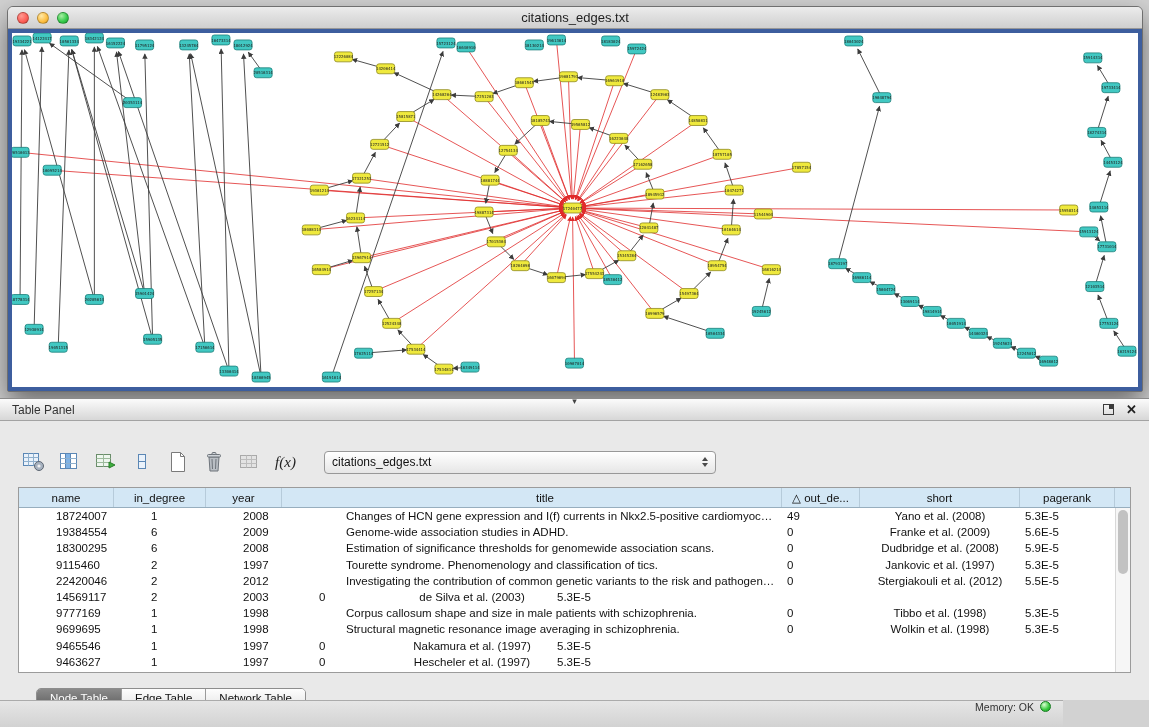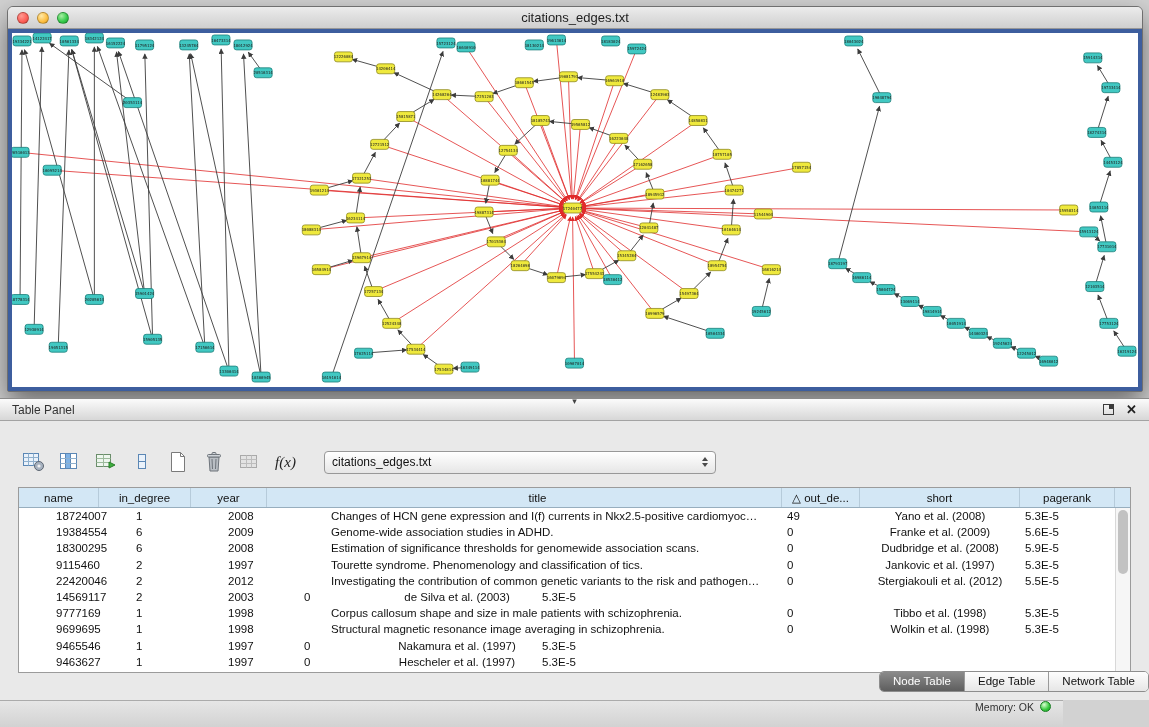--- a/index.html
+++ b/index.html
@@ -71,28 +71,28 @@
     background:#ffffff; border:1px solid #9b9b9b; overflow:hidden;
   }
   .thead { display:flex; height:20px; background:#d3e7f5; border-bottom:1px solid #97aebe; padding-right:15px; }
   .th {
     display:flex; align-items:center; justify-content:center;
     font-size:11.5px; color:#111; border-right:1px solid #b6cbda;
     white-space:nowrap; overflow:hidden;
   }
   .trow { display:flex; height:16.2px; align-items:center; padding-right:15px;padding-left:32px; }
   .cell { font-size:11.5px; color:#111; padding:0 5px; white-space:nowrap; overflow:hidden; text-overflow:ellipsis; }
-  .c0 { width:80px; }  .c1 { width:92px; }  .c2 { width:76px; }
+  .c0 { width:95px; }  .c1 { width:92px; }  .c2 { width:76px; }
   .c3 { flex:1;margin-left:27px; }      .c4 { width:78px; }  .c5 { width:160px; }
   .c6 { width:95px; }
   .cell.center { text-align:center; }
   .vscroll { position:absolute; right:0; top:20px; bottom:0; width:15px; background:#f6f6f6; border-left:1px solid #d8d8d8; }
   .vthumb { position:absolute; left:2px; top:2px; width:10px; height:64px; background:#c2c2c2; border-radius:6px; }
 
-  .tabs-bar { position:absolute; left:0; right:0; top:272px; display:flex; justify-content:flex-end; }
+  .tabs-bar { position:absolute; left:0; right:0; top:289px; display:flex; justify-content:flex-start;padding-left:36px; }
   .tabs { display:flex; border:1px solid #8d8d8d; border-radius:5px; overflow:hidden; background:#f2f2f2; }
   .tab {
     padding:3px 13px 4px; font-size:11.5px; color:#111;
     background:linear-gradient(#fdfdfd,#e6e6e6); border-right:1px solid #9a9a9a;
   }
   .tab:last-child { border-right:none; }
   .tab.active { background:linear-gradient(#8b8b8b,#5e5e5e); color:#fff; }
 
   .status-bar {
     position:absolute; left:0; bottom:0; width:1063px; height:27px;

